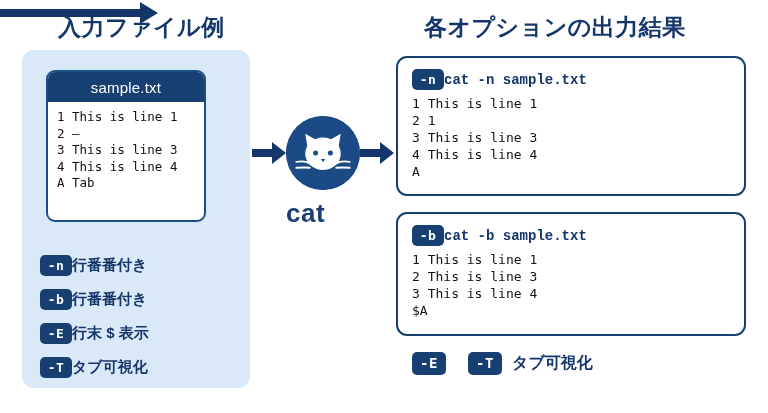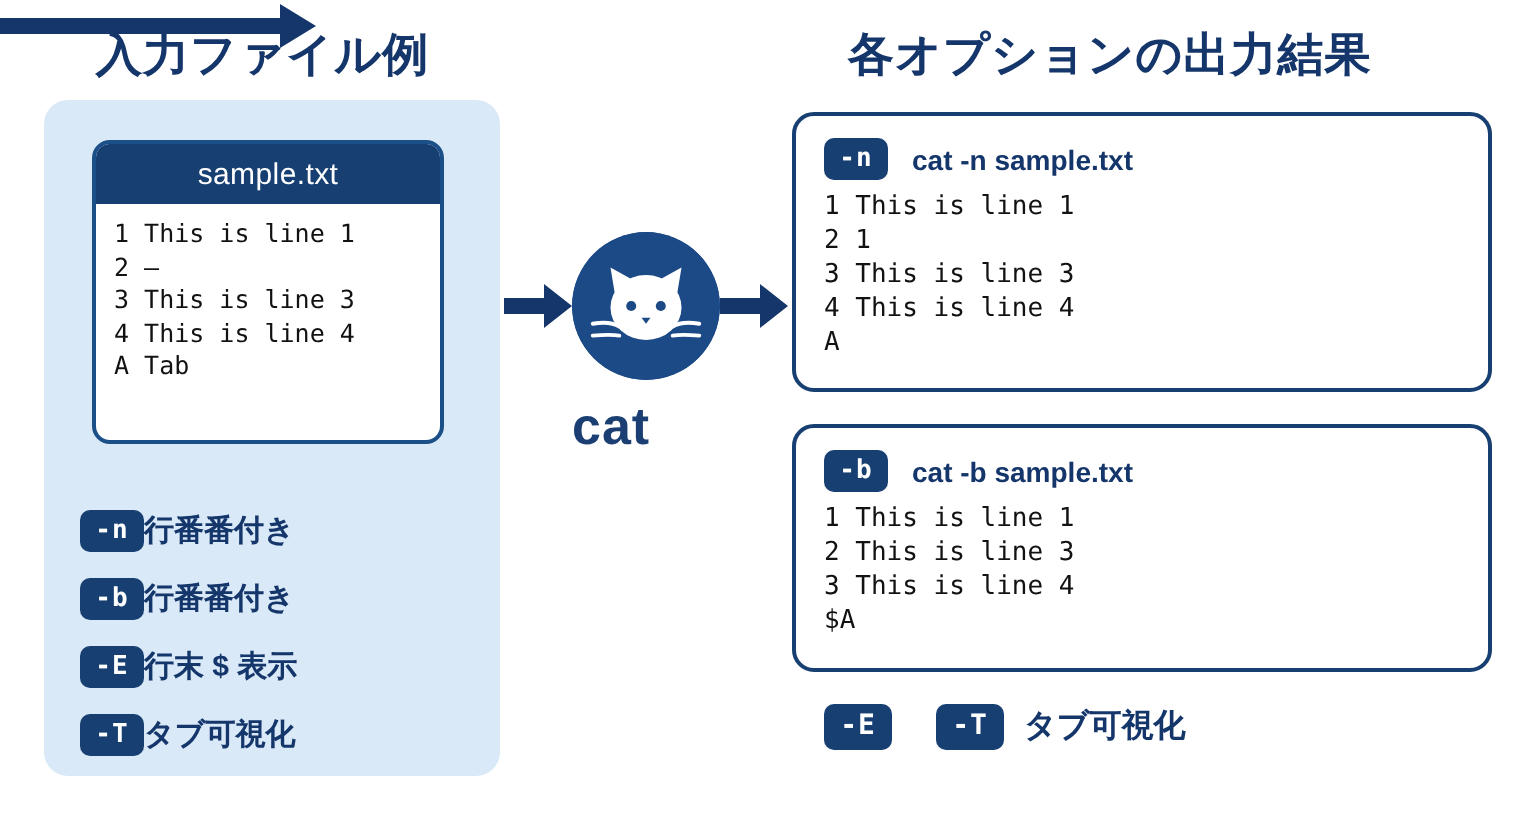--- a/index.html
+++ b/index.html
@@ -18,40 +18,40 @@
 
   
   .section-title {
     position: absolute;
     font-size: 23px;
     font-weight: bold;
     color: #14366b;
     letter-spacing: 0.5px;
     white-space: nowrap;
   }
-  #title-left  { left: 48px;  top: 12px; }
+  #title-left  { left: 58px;  top: 12px; }
   #title-right { left: 424px; top: 12px; }
 
   
   #input-panel {
     position: absolute;
     left: 22px;
     top: 50px;
     width: 228px;
     height: 338px;
     background: #d9e9f7;
     border-radius: 12px;
   }
 
   
   #file-card {
     position: absolute;
     left: 46px;
     top: 70px;
-    width: 176px;
+    width: 160px;
     height: 152px;
     background: #ffffff;
     border: 2px solid #1b4f87;
     border-radius: 9px;
     box-sizing: border-box;
     overflow: hidden;
   }
   #file-card-header {
     height: 30px;
     background: #173f72;
@@ -151,22 +151,21 @@
   }
   #out-card-n { left: 396px; top: 56px;  width: 350px; height: 140px; }
   #out-card-b { left: 396px; top: 212px; width: 350px; height: 124px; }
 
   .cmd-row {
     display: flex;
     align-items: center;
     padding: 11px 0 2px 14px;
   }
   .cmd-text {
-    margin-left: 12px;
-    font-family: Liberation Sans, sans-serif;
+    font-family: Liberation Mono, monospace;
     font-size: 14px;
     font-weight: bold;
     color: #14366b;
     white-space: pre;
   }
   .out-body {
     padding: 3px 0 0 14px;
     font-family: "DejaVu Sans Mono", monospace;
     font-size: 13px;
     line-height: 17px;

